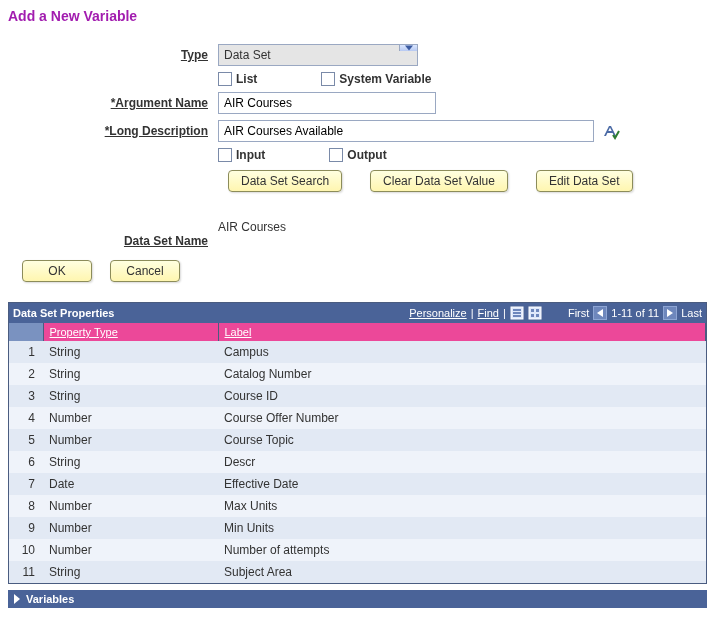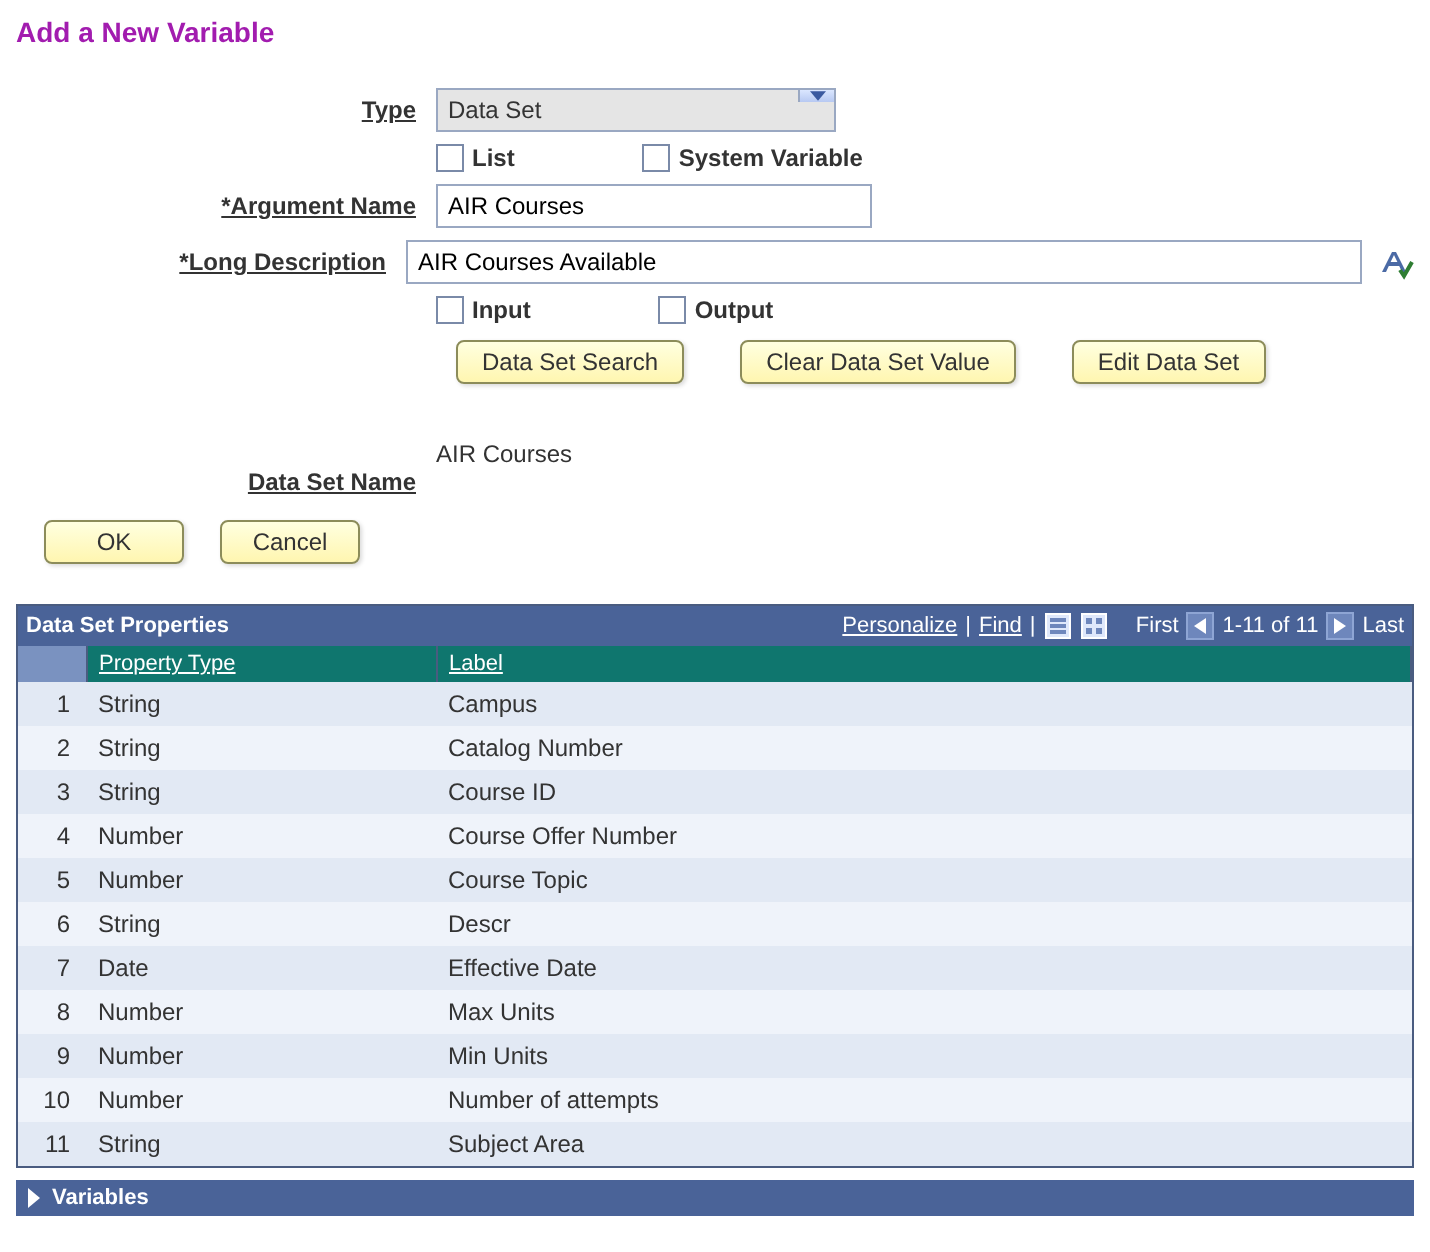--- a/index.html
+++ b/index.html
@@ -61,21 +61,21 @@
   }
   .dropdown-wrap .dd-btn svg { width: 8px; height: 6px; fill: #3b5aa0; }
 
   input[type="text"].text-input {
     border: 1px solid #9aa8c2;
     padding: 3px 5px;
     height: 22px;
     font-size: 12px;
   }
   .w-argname { width: 218px; }
-  .w-longdesc { width: 478px; }
+  .w-longdesc { width: 376px; }
 
   .checkbox-wrap {
     display: inline-flex;
     align-items: center;
     gap: 4px;
     margin-right: 60px;
   }
   .checkbox-wrap .cb {
     width: 14px; height: 14px;
     border: 1px solid #7a8aa8;
@@ -162,21 +162,21 @@
     align-items: center;
     justify-content: center;
     cursor: pointer;
   }
 
   table.grid {
     width: 100%;
     border-collapse: collapse;
   }
   table.grid thead th {
-    background: #0f766e;
+    background: #ec4899;
     color: #fff;
     text-align: left;
     font-weight: normal;
     text-decoration: underline;
     padding: 3px 6px;
     font-size: 11px;
     border-right: 1px solid #4a5c80;
   }
   table.grid thead th.rownum-h {
     width: 34px;
@@ -316,21 +316,21 @@
       <span class="icon-small">
         <svg viewBox="0 0 14 14">
             <rect x="1" y="1" width="12" height="12" fill="#dfe8fb" stroke="#fff"></rect>
             <rect x="3" y="3" width="3" height="3" fill="#6e87bc"></rect>
             <rect x="8" y="3" width="3" height="3" fill="#6e87bc"></rect>
             <rect x="3" y="8" width="3" height="3" fill="#6e87bc"></rect>
             <rect x="8" y="8" width="3" height="3" fill="#6e87bc"></rect>
           </svg>
       </span>
       &nbsp;&nbsp;
-      <span style="cursor:pointer;">First</span>
+      <span style="cursor:pointer;margin-left:12px;">First</span>
       <span class="nav-btn">
         <svg viewBox="0 0 6 8">
             <path d="M6 0 L0 4 L6 8 Z"></path>
           </svg>
       </span>
       <span>1-11 of 11</span>
       <span class="nav-btn">
         <svg viewBox="0 0 6 8">
             <path d="M0 0 L6 4 L0 8 Z"></path>
           </svg>

